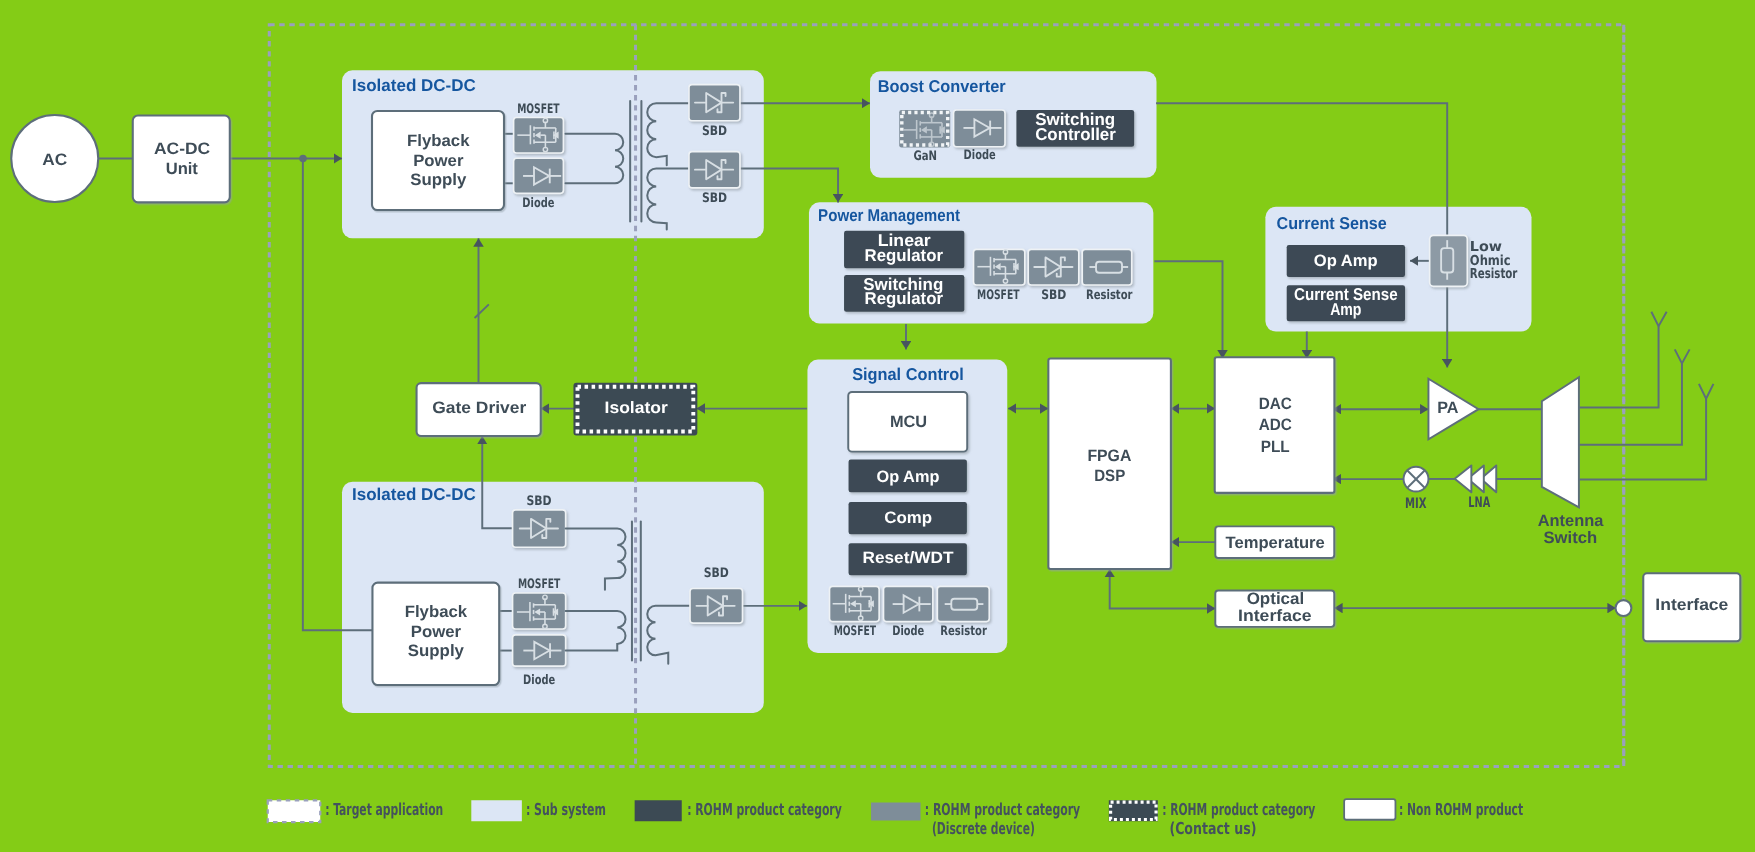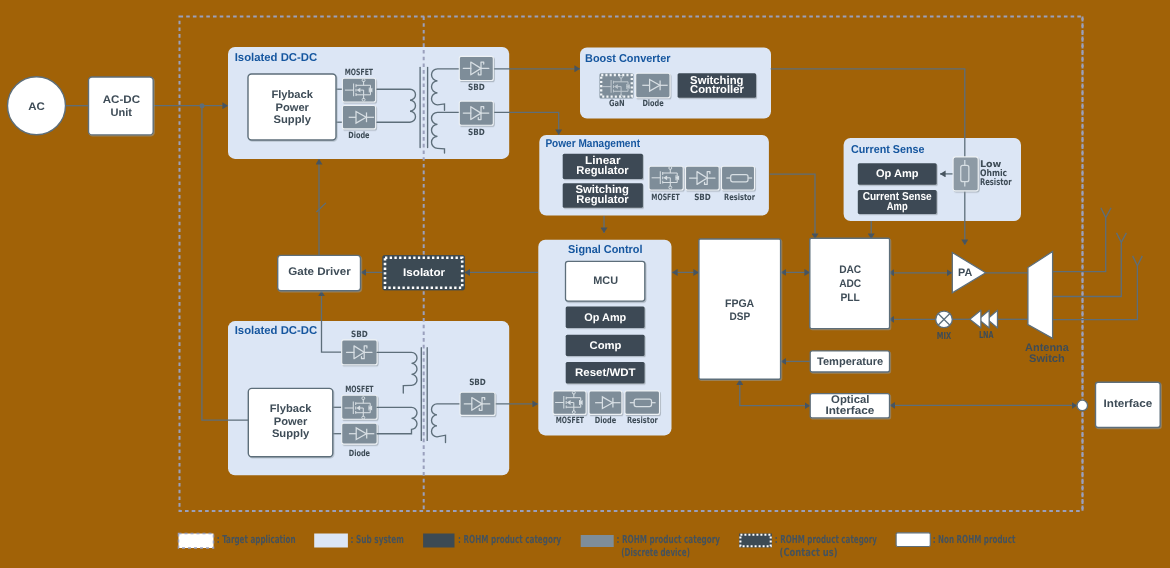--- a/index.html
+++ b/index.html
@@ -1,18 +1,18 @@
 <!DOCTYPE html>
 <html><head>
 <meta charset="utf-8">
 <title>Block Diagram</title>
 <style>
   html,body{margin:0;padding:0;background:#ffffff;}
   body{width:1170px;height:568px;overflow:hidden;font-family:"Liberation Sans",sans-serif;}
-  #stage{position:relative;width:1170px;height:568px;background:#a16207;}
+  #stage{position:relative;width:1170px;height:568px;background:#84cc16;}
   svg{display:block;}
   text{-webkit-font-smoothing:antialiased;text-rendering:geometricPrecision;}
   text{font-family:"Liberation Sans",sans-serif;}
   .ttl{font-family:"Liberation Sans",sans-serif;font-weight:bold;font-size:11.4px;fill:#15569f;}
   .blk{font-family:"Liberation Sans",sans-serif;font-weight:bold;font-size:11px;fill:#3e4c57;}
   .blkw{font-family:"Liberation Sans",sans-serif;font-weight:bold;font-size:11px;fill:#ffffff;}
   .cmp{font-family:"DejaVu Sans Condensed","DejaVu Sans",sans-serif;font-weight:bold;font-size:8.7px;fill:#3e4c57;}
   .lgd{font-family:"DejaVu Sans Condensed","DejaVu Sans",sans-serif;font-weight:bold;font-size:11px;fill:#44525d;}
   .sml{font-family:"DejaVu Sans Condensed","DejaVu Sans",sans-serif;font-weight:bold;font-size:9.2px;fill:#3e4c57;}
 </style>

